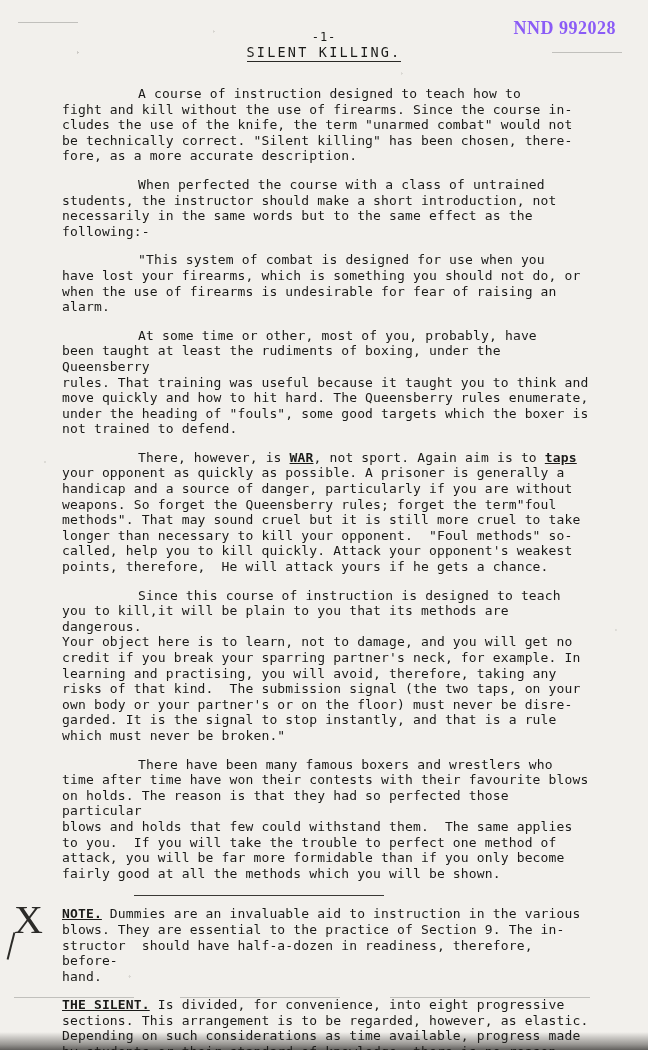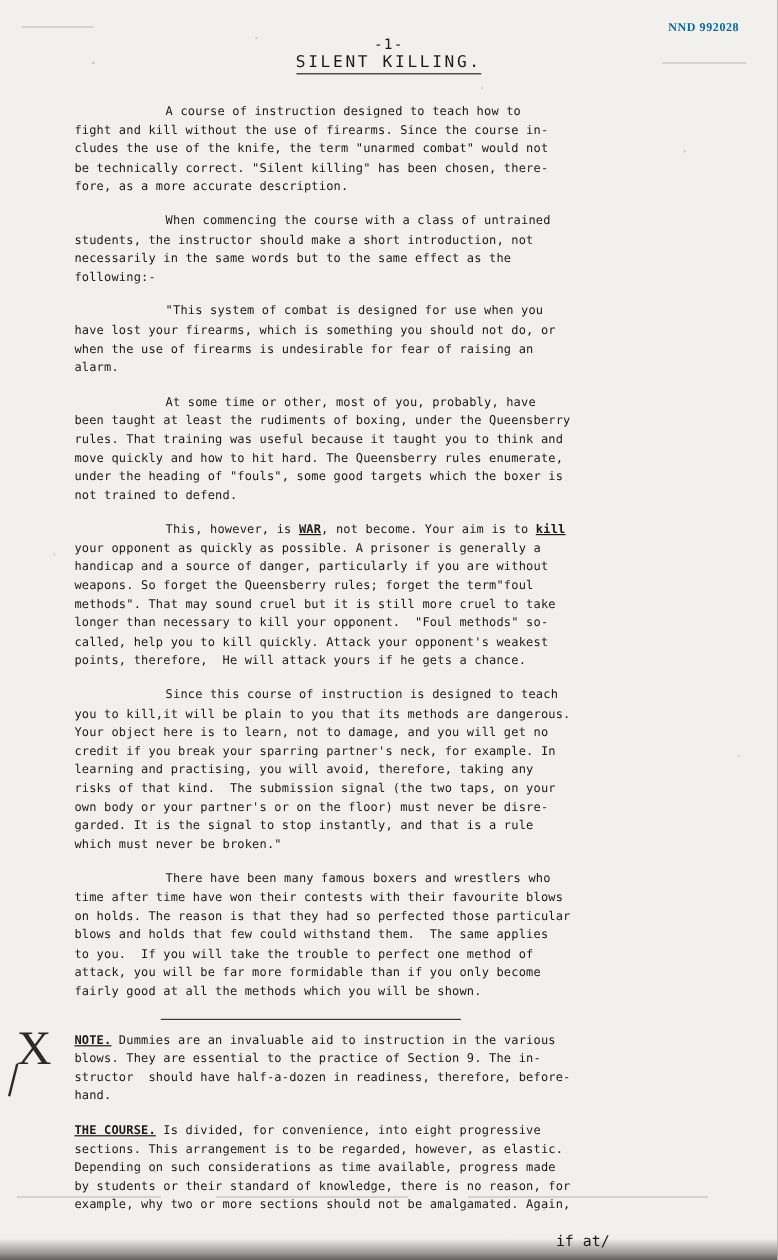--- a/index.html
+++ b/index.html
@@ -44,23 +44,23 @@
     height: 1px;
     background: rgba(70,68,64,0.28);
   }
 
   .stamp {
     position: absolute;
     top: 18px;
     right: 32px;
     font-family: "Liberation Serif", "DejaVu Serif", serif;
     font-weight: bold;
-    font-size: 10px;
+    font-size: 18px;
     letter-spacing: .5px;
-    color: #0369a1;
+    color: #8b5cf6;
   }
   .pageno {
     position: absolute;
     top: 30px;
     left: 0; right: 0;
     text-align: center;
     font-size: 12px;
     letter-spacing: 1px;
   }
   .doc-title {
@@ -77,21 +77,21 @@
   }
 
   .body {
     position: absolute;
     top: 86px;
     left: 62px;
     width: 530px;
   }
   p.para {
     margin: 0 0 13px 0;
-    font-size: 10px;
+    font-size: 13px;
     line-height: 15.6px;
     letter-spacing: .15px;
     white-space: pre-wrap;
     text-indent: 0;
   }
   p.para .ind { display: inline-block; width: 76px; }
   .u { text-decoration: underline; font-weight: bold; }
 
   .rule {
     margin: 14px 0 10px 72px;
@@ -144,38 +144,38 @@
   <div class="doc-title"><span>SILENT  KILLING.</span></div>
 
   <div class="body">
 
     <p class="para"><span class="ind"></span><span>A course of instruction designed to teach how to
 fight and kill without the use of firearms. Since the course in-
 cludes the use of the knife, the term "unarmed combat" would not
 be technically correct. "Silent killing" has been chosen, there-
 fore, as a more accurate description.</span></p>
 
-    <p class="para"><span class="ind"></span><span>When commencing the course with a class of untrained
+    <p class="para"><span class="ind"></span><span>When perfected the course with a class of untrained
 students, the instructor should make a short introduction, not
 necessarily in the same words but to the same effect as the
 following:-</span></p>
 
     <p class="para"><span class="ind"></span><span>"This system of combat is designed for use when you
 have lost your firearms, which is something you should not do, or
 when the use of firearms is undesirable for fear of raising an
 alarm.</span></p>
 
     <p class="para"><span class="ind"></span><span>At some time or other, most of you, probably, have
 been taught at least the rudiments of boxing, under the Queensberry
 rules. That training was useful because it taught you to think and
 move quickly and how to hit hard. The Queensberry rules enumerate,
 under the heading of "fouls", some good targets which the boxer is
 not trained to defend.</span></p>
 
-    <p class="para"><span class="ind"></span><span>This, however, is </span><span class="u">WAR</span><span>, not become. Your aim is to </span><span class="u">kill</span><span>
+    <p class="para"><span class="ind"></span><span>There, however, is </span><span class="u">WAR</span><span>, not sport. Again aim is to </span><span class="u">taps</span><span>
 your opponent as quickly as possible. A prisoner is generally a
 handicap and a source of danger, particularly if you are without
 weapons. So forget the Queensberry rules; forget the term"foul
 methods". That may sound cruel but it is still more cruel to take
 longer than necessary to kill your opponent.  "Foul methods" so-
 called, help you to kill quickly. Attack your opponent's weakest
 points, therefore,  He will attack yours if he gets a chance.</span></p>
 
     <p class="para"><span class="ind"></span><span>Since this course of instruction is designed to teach
 you to kill,it will be plain to you that its methods are dangerous.
@@ -199,21 +199,21 @@
 
     <div class="note-block">
       <div class="xmark">X</div>
       <div class="xmark-tail"></div>
       <p class="para"><span class="u">NOTE.</span><span> Dummies are an invaluable aid to instruction in the various
 blows. They are essential to the practice of Section 9. The in-
 structor  should have half-a-dozen in readiness, therefore, before-
 hand.</span></p>
     </div>
 
-    <p class="para"><span class="u">THE COURSE.</span><span> Is divided, for convenience, into eight progressive
+    <p class="para"><span class="u">THE SILENT.</span><span> Is divided, for convenience, into eight progressive
 sections. This arrangement is to be regarded, however, as elastic.
 Depending on such considerations as time available, progress made
 by students or their standard of knowledge, there is no reason, for
 example, why two or more sections should not be amalgamated. Again,</span></p>
 
     <div class="trailer">if at/</div>
   </div>
 
   <div class="edge-shadow"></div>
 </div>

